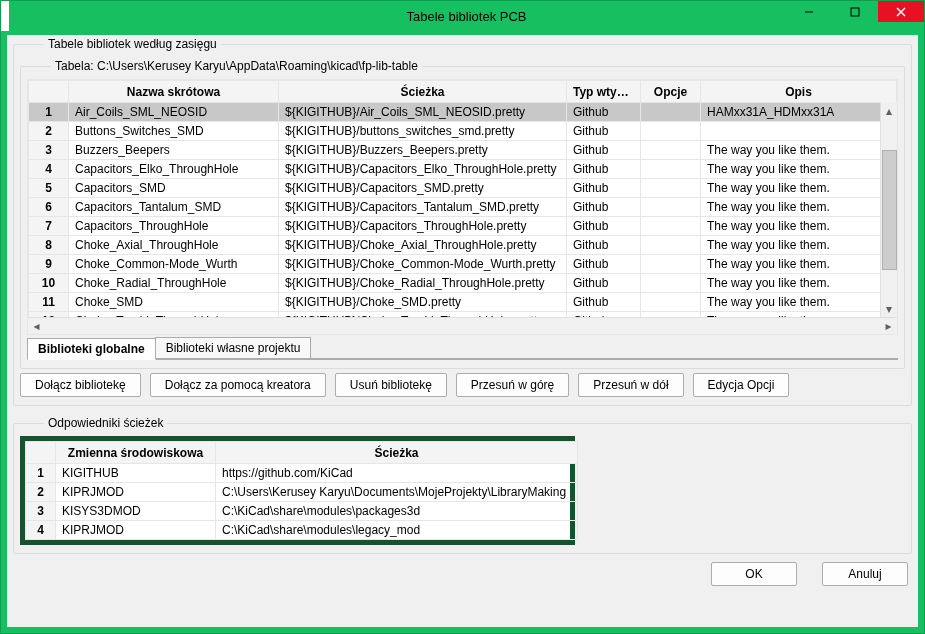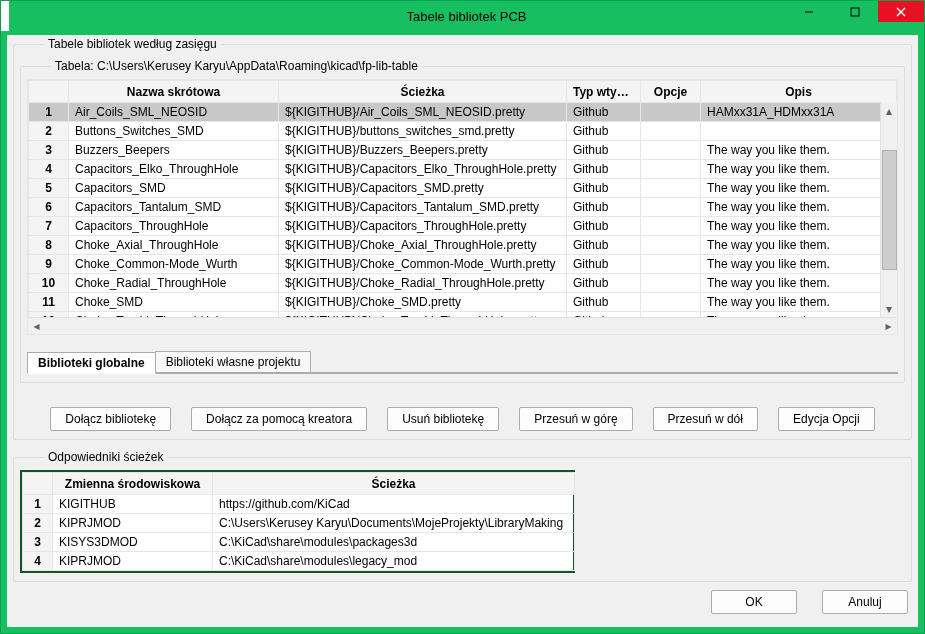--- a/index.html
+++ b/index.html
@@ -26,28 +26,28 @@
   tr.selected td.rownum { background: #c8c8c8; }
   .col-num { width: 40px; }
   .col-name { width: 210px; }
   .col-path { width: 288px; }
   .col-plugin { width: 74px; }
   .col-opts  { width: 60px; }
   .col-desc  { width: 196px; }
   .hscroll { position: absolute; left: 0; right: 0; bottom: 0; height: 17px; background: #f0f0f0; border-top: 1px solid #e0e0e0; display: flex; align-items: center; }
   .hscroll .arrow { width: 17px; height: 17px; display: flex; align-items: center; justify-content: center; color: #606060; }
   .hscroll .track { flex: 1; height: 100%; }
-  .tabs { display: flex; margin-top: 16px; }
+  .tabs { display: flex; margin-top: 2px; }
   .tab { border: 1px solid #acacac; border-top: 1px solid #acacac; background: #f8f8f8; padding: 3px 10px; font-size: 12px; margin-right: -1px; cursor: default; }
   .tab.active { background: #fff; font-weight: 600; border-bottom: 1px solid #fff; position: relative; top: 1px; }
   .tabbar-bg { border: 1px solid #acacac; background: #e8e8e8; height: 2px; margin-top: -1px; }
-  .btn-row { display: flex; gap: 20px; justify-content: center; margin-top: 24px; }
+  .btn-row { display: flex; gap: 9px; margin-top: 4px; }
   .btn { border: 1px solid #acacac; background: #fdfdfd; padding: 4px 14px; font-size: 12px; border-radius: 2px; cursor: default; min-width: 80px; text-align: center; }
   .env-field { margin-top: 10px; }
-  .env-wrap { background: #fff; border: 2px solid #14532d; width: 555px; }
+  .env-wrap { background: #fff; border: 5px solid #14532d; width: 555px; }
   .env-col-num { width: 30px; }
   .env-col-var { width: 160px; }
   .env-col-path { width: 362px; }
   .footer { display: flex; justify-content: flex-end; gap: 25px; padding: 8px 4px 2px 4px; }
   .footer .btn { min-width: 86px; }
   .vscroll-hint { position:absolute; right:0; top:22px; bottom:17px; width:17px; background:#f0f0f0; border-left:1px solid #e0e0e0; display:flex; flex-direction:column; align-items:center; justify-content:space-between; }
   .vscroll-hint .arrow { width:17px; height:17px; display:flex; align-items:center; justify-content:center; color:#606060; }
   .vscroll-hint .thumb { width:15px; flex:0 0 120px; background:#cdcdcd; border:1px solid #b0b0b0; margin:0 1px; }
 </style>
 </head>

